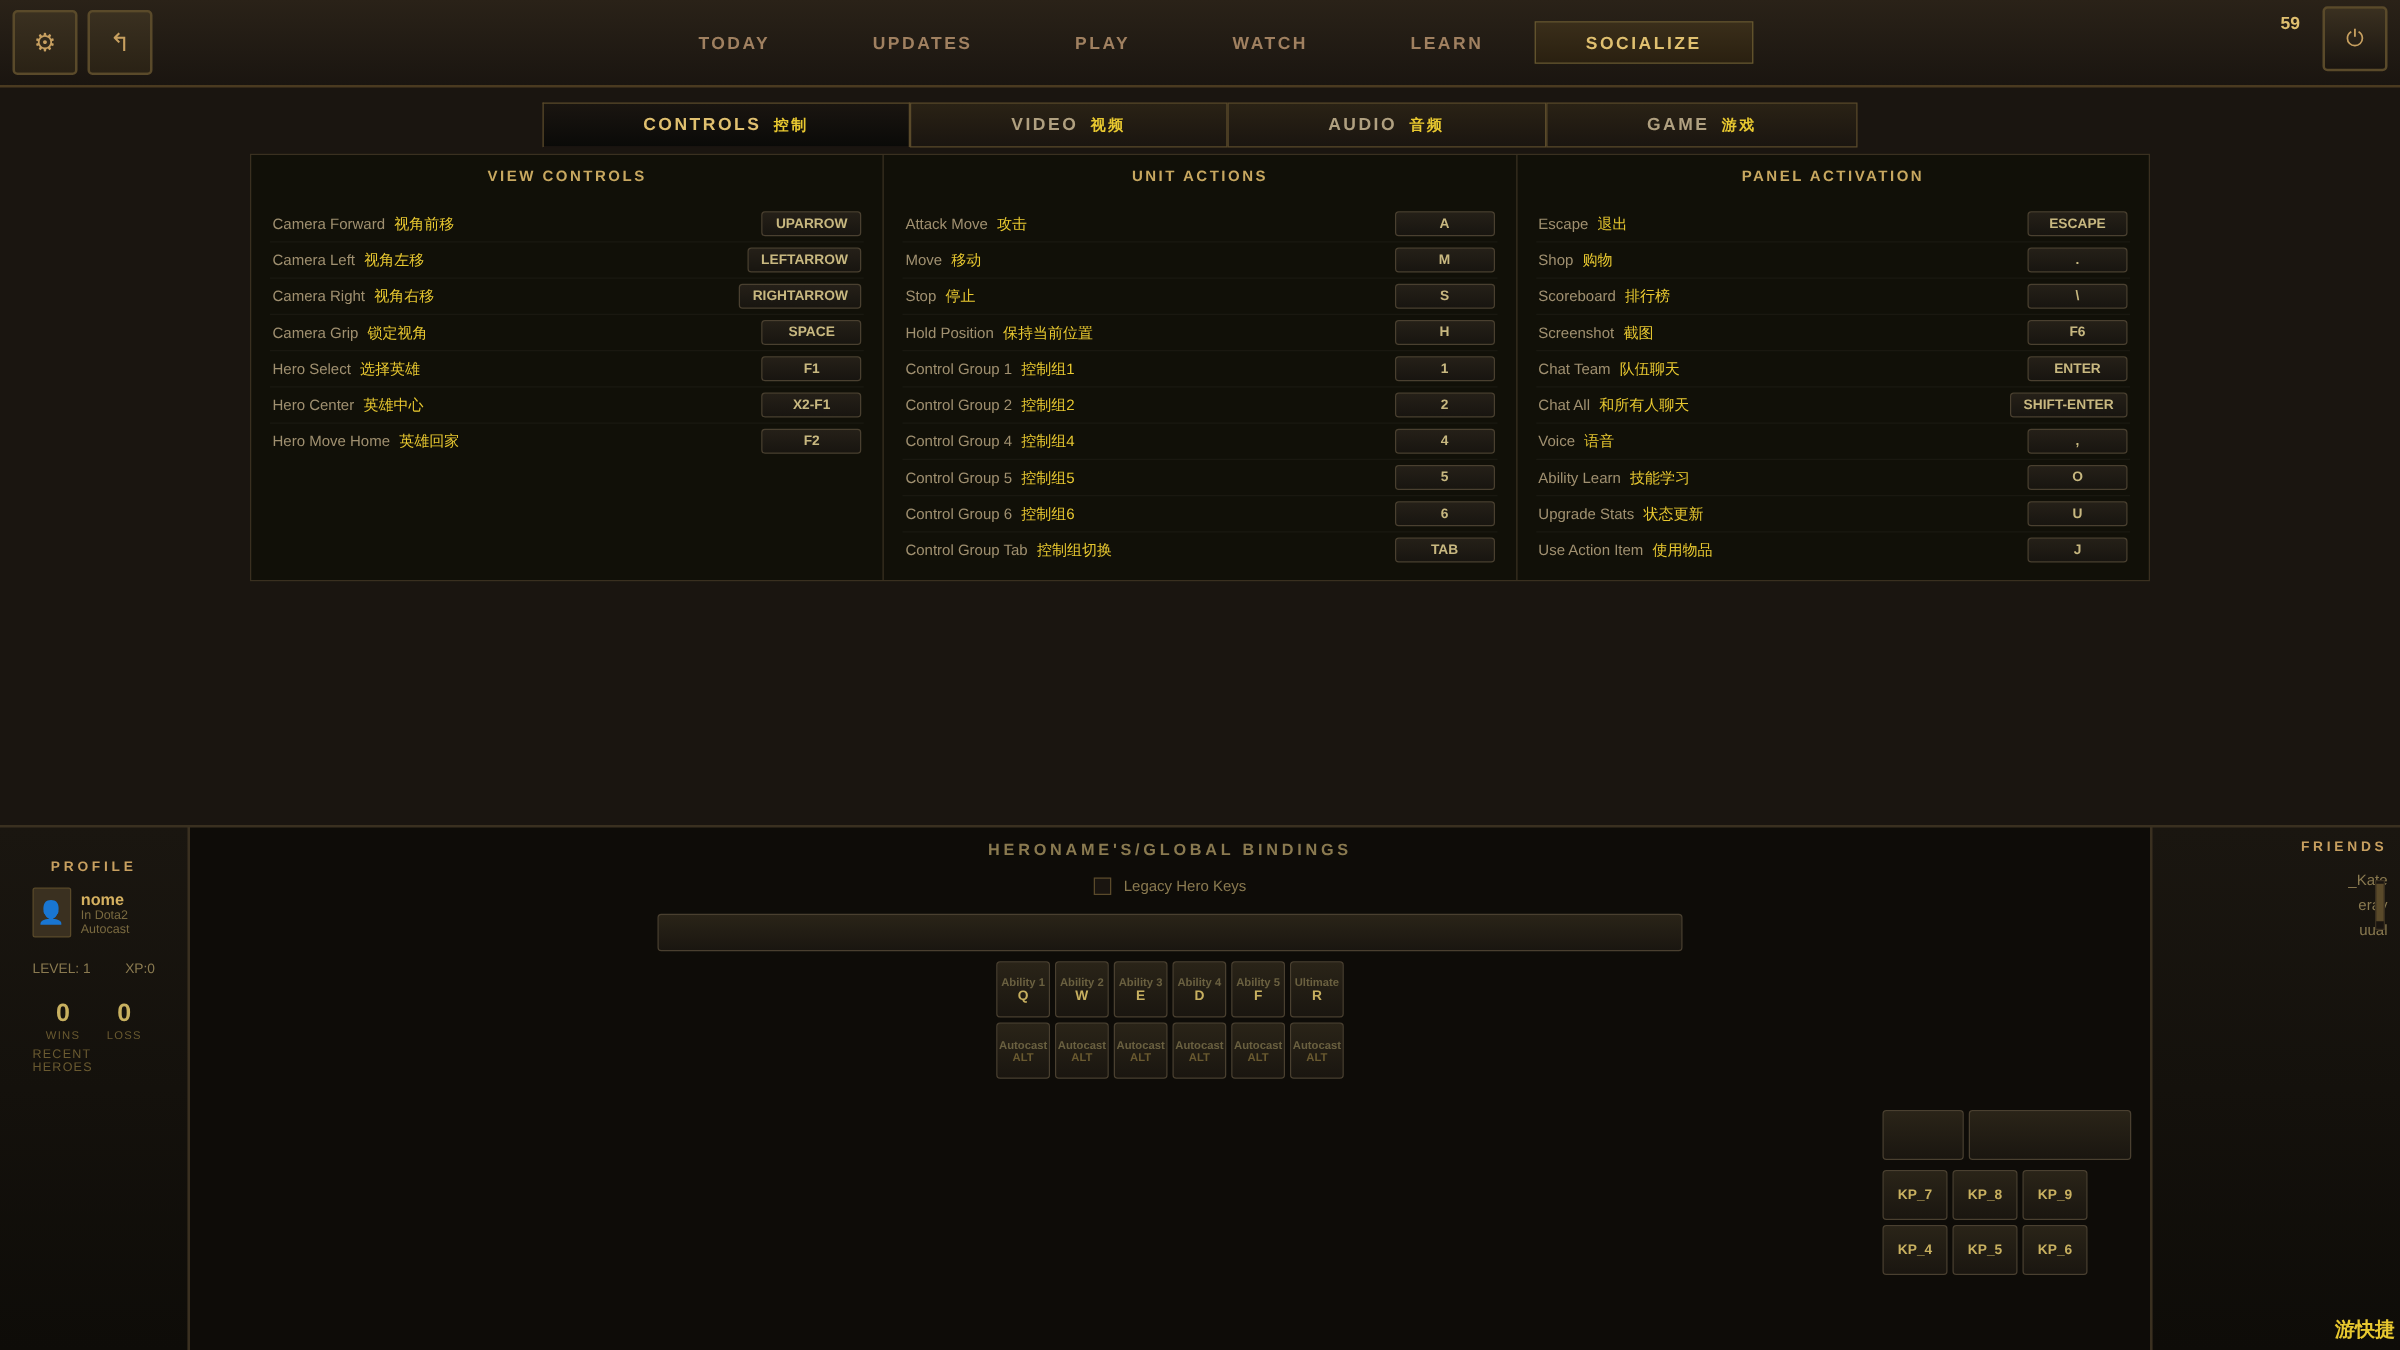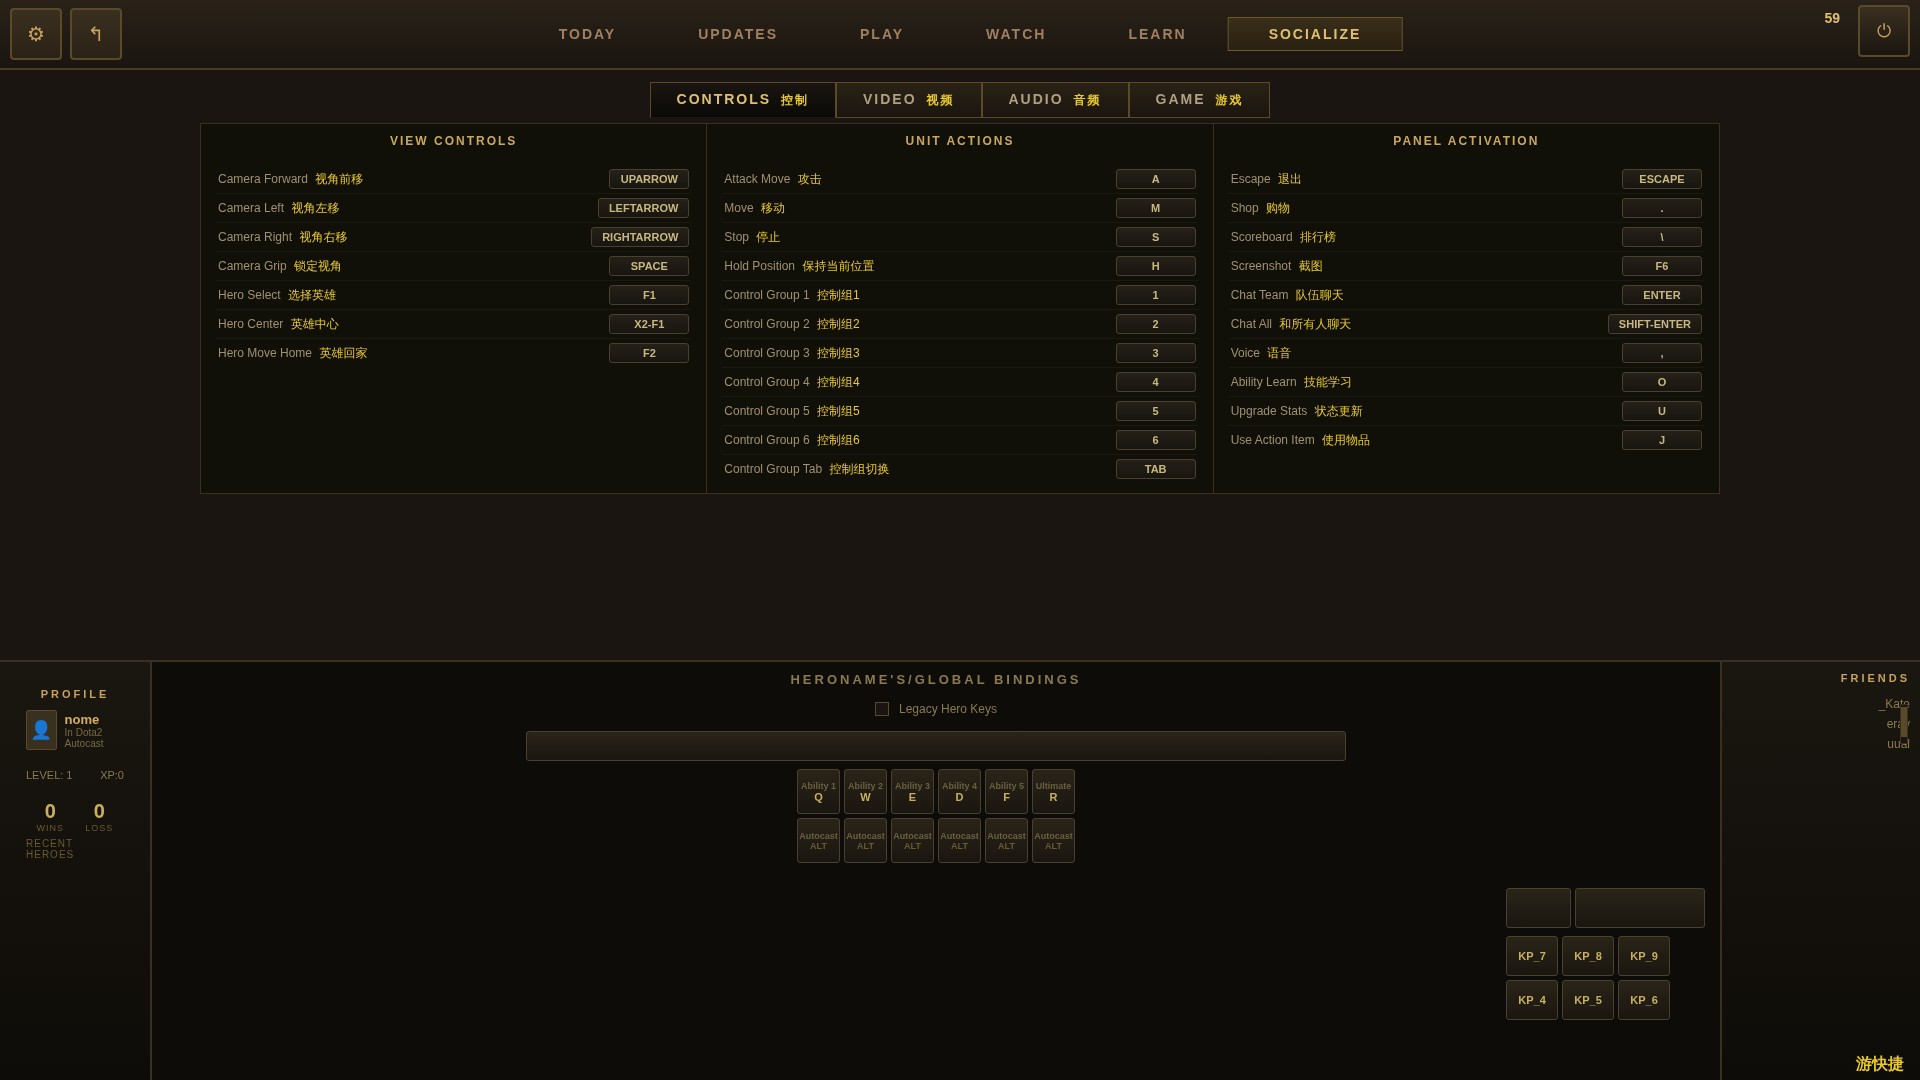--- a/index.html
+++ b/index.html
@@ -97,21 +97,21 @@
     
     .settings-tabs {
       display: flex;
       justify-content: center;
       gap: 0;
       padding-top: 12px;
       position: relative;
       z-index: 10;
     }
     .settings-tab {
-      padding: 8px 26px;
+      padding: 8px 80px;
       color: #b0a080;
       font-size: 14px;
       font-weight: bold;
       letter-spacing: 2px;
       cursor: pointer;
       border: 1px solid #5a4a2a;
       background: linear-gradient(180deg, #2a2215 0%, #1a1510 100%);
       text-transform: uppercase;
     }
     .settings-tab.active {
@@ -349,21 +349,21 @@
       left: 410px;
       bottom: 0;
       width: 170px;
       height: 200px;
       background: linear-gradient(180deg, #1a1510 0%, #0a0a08 100%);
       border: 3px solid #4a3a20;
     }
 
     .logo-bottom-right {
       position: absolute;
-      right: 16px;
+      right: 4px;
       bottom: 5px;
       color: #e8c830;
       font-size: 16px;
       font-weight: bold;
     }
 
     .scroll-bar {
       position: absolute;
       right: 2px;
       top: 10px;
@@ -477,24 +477,20 @@
       </div>
       <div class="binding-row">
         <span class="binding-label">Control Group 1 <span class="binding-label-cn">控制组1</span></span>
         <span class="binding-key">1</span>
       </div>
       <div class="binding-row">
         <span class="binding-label">Control Group 2 <span class="binding-label-cn">控制组2</span></span>
         <span class="binding-key">2</span>
       </div>
       <div class="binding-row">
-        <span class="binding-label">Control Group 3 <span class="binding-label-cn">控制组3</span></span>
-        <span class="binding-key">3</span>
-      </div>
-      <div class="binding-row">
         <span class="binding-label">Control Group 4 <span class="binding-label-cn">控制组4</span></span>
         <span class="binding-key">4</span>
       </div>
       <div class="binding-row">
         <span class="binding-label">Control Group 5 <span class="binding-label-cn">控制组5</span></span>
         <span class="binding-key">5</span>
       </div>
       <div class="binding-row">
         <span class="binding-label">Control Group 6 <span class="binding-label-cn">控制组6</span></span>
         <span class="binding-key">6</span>

